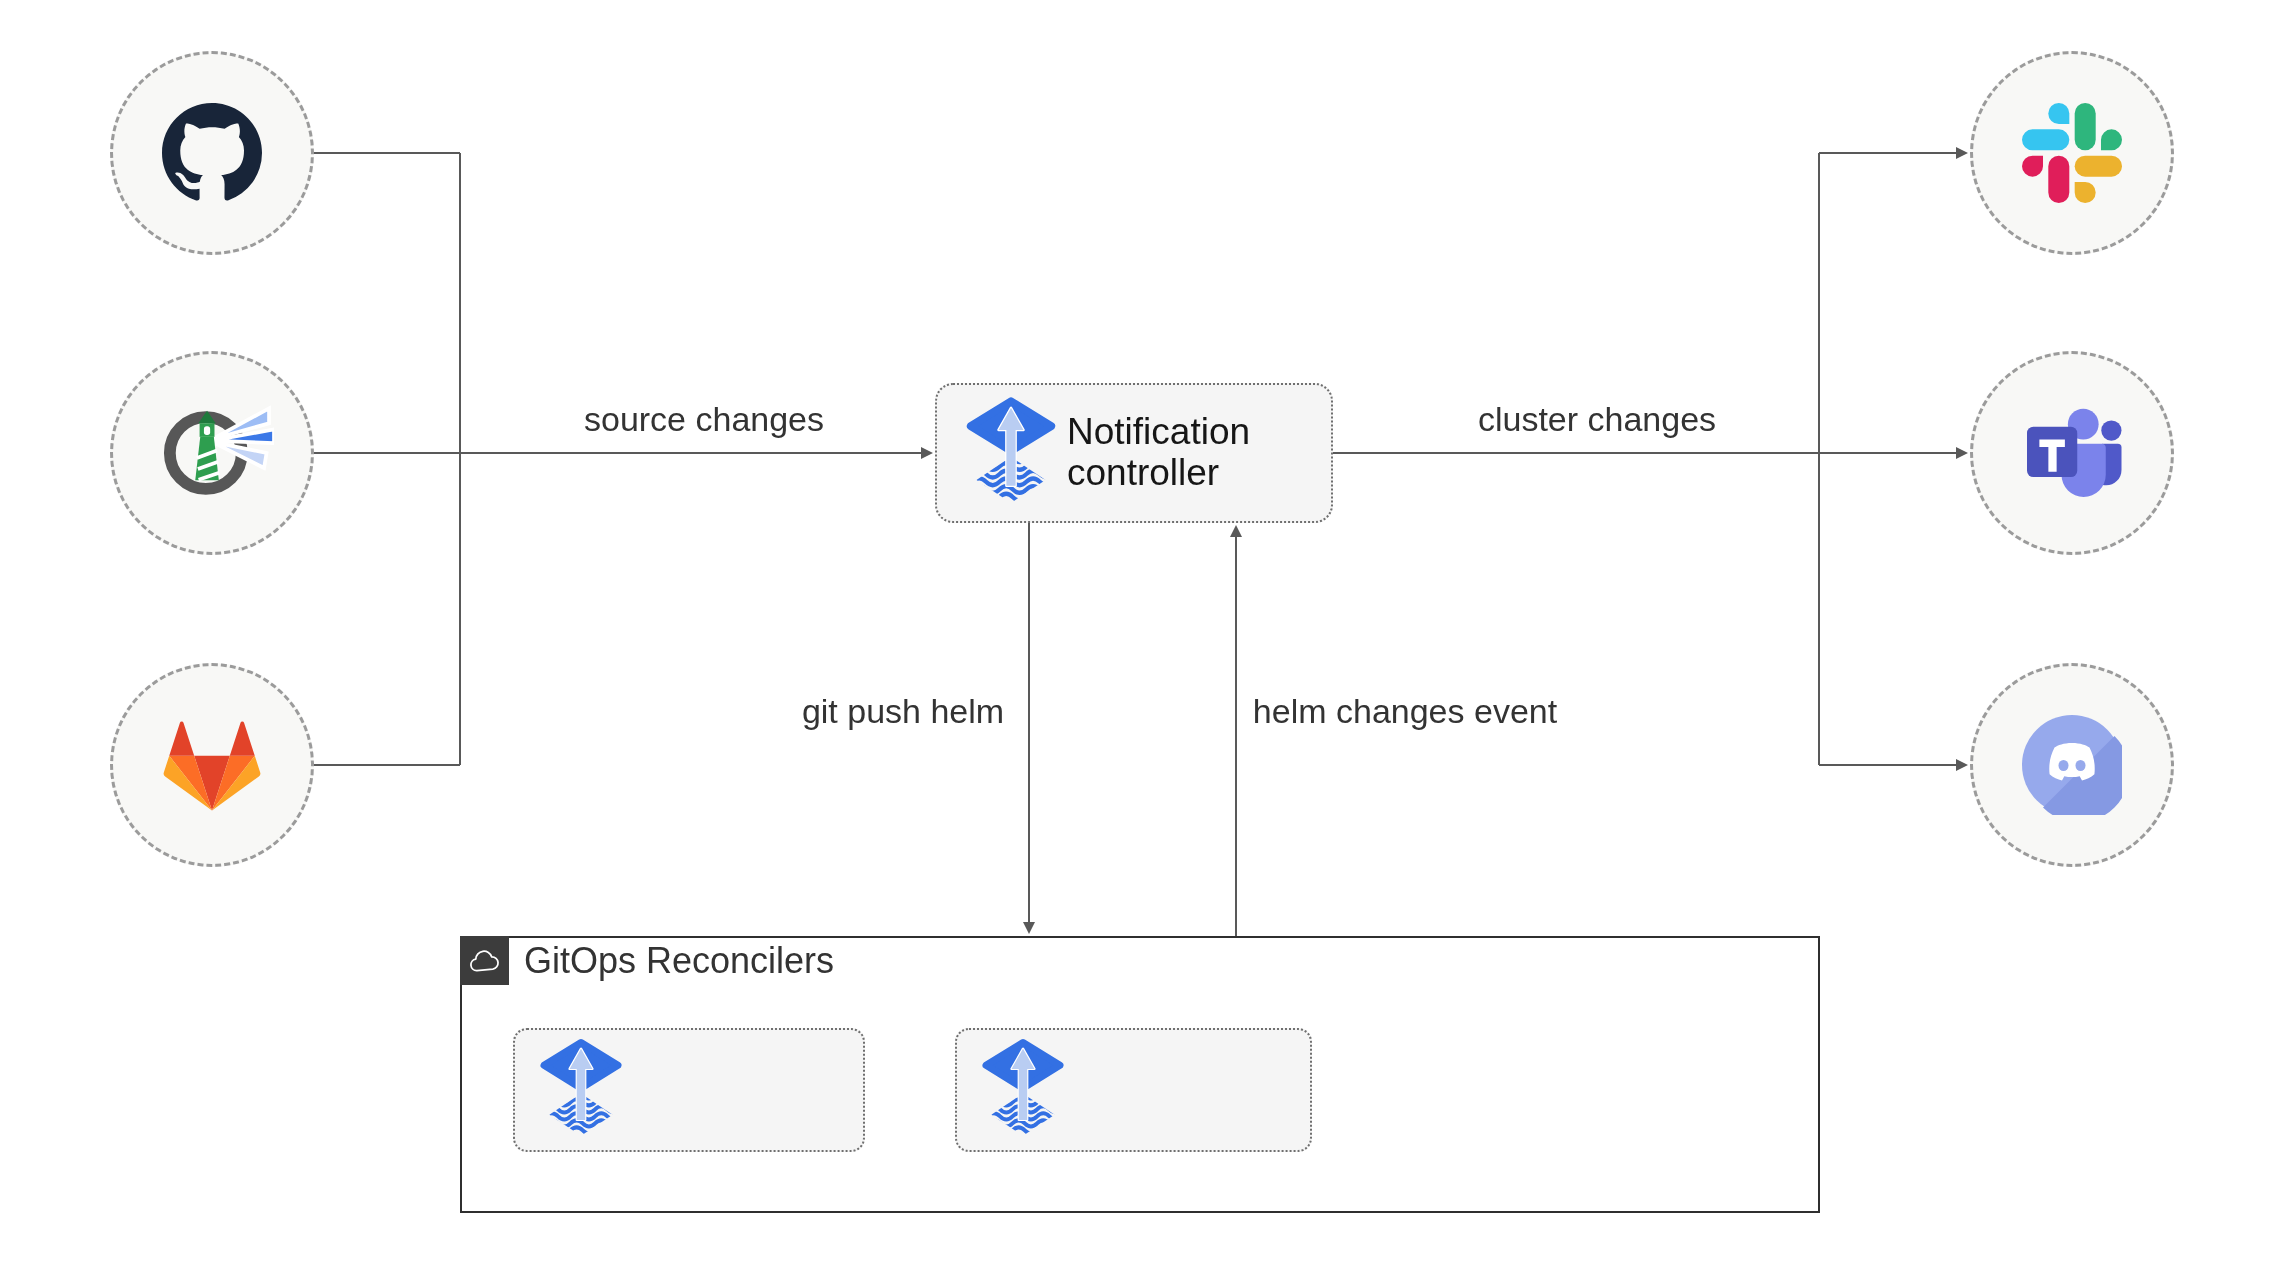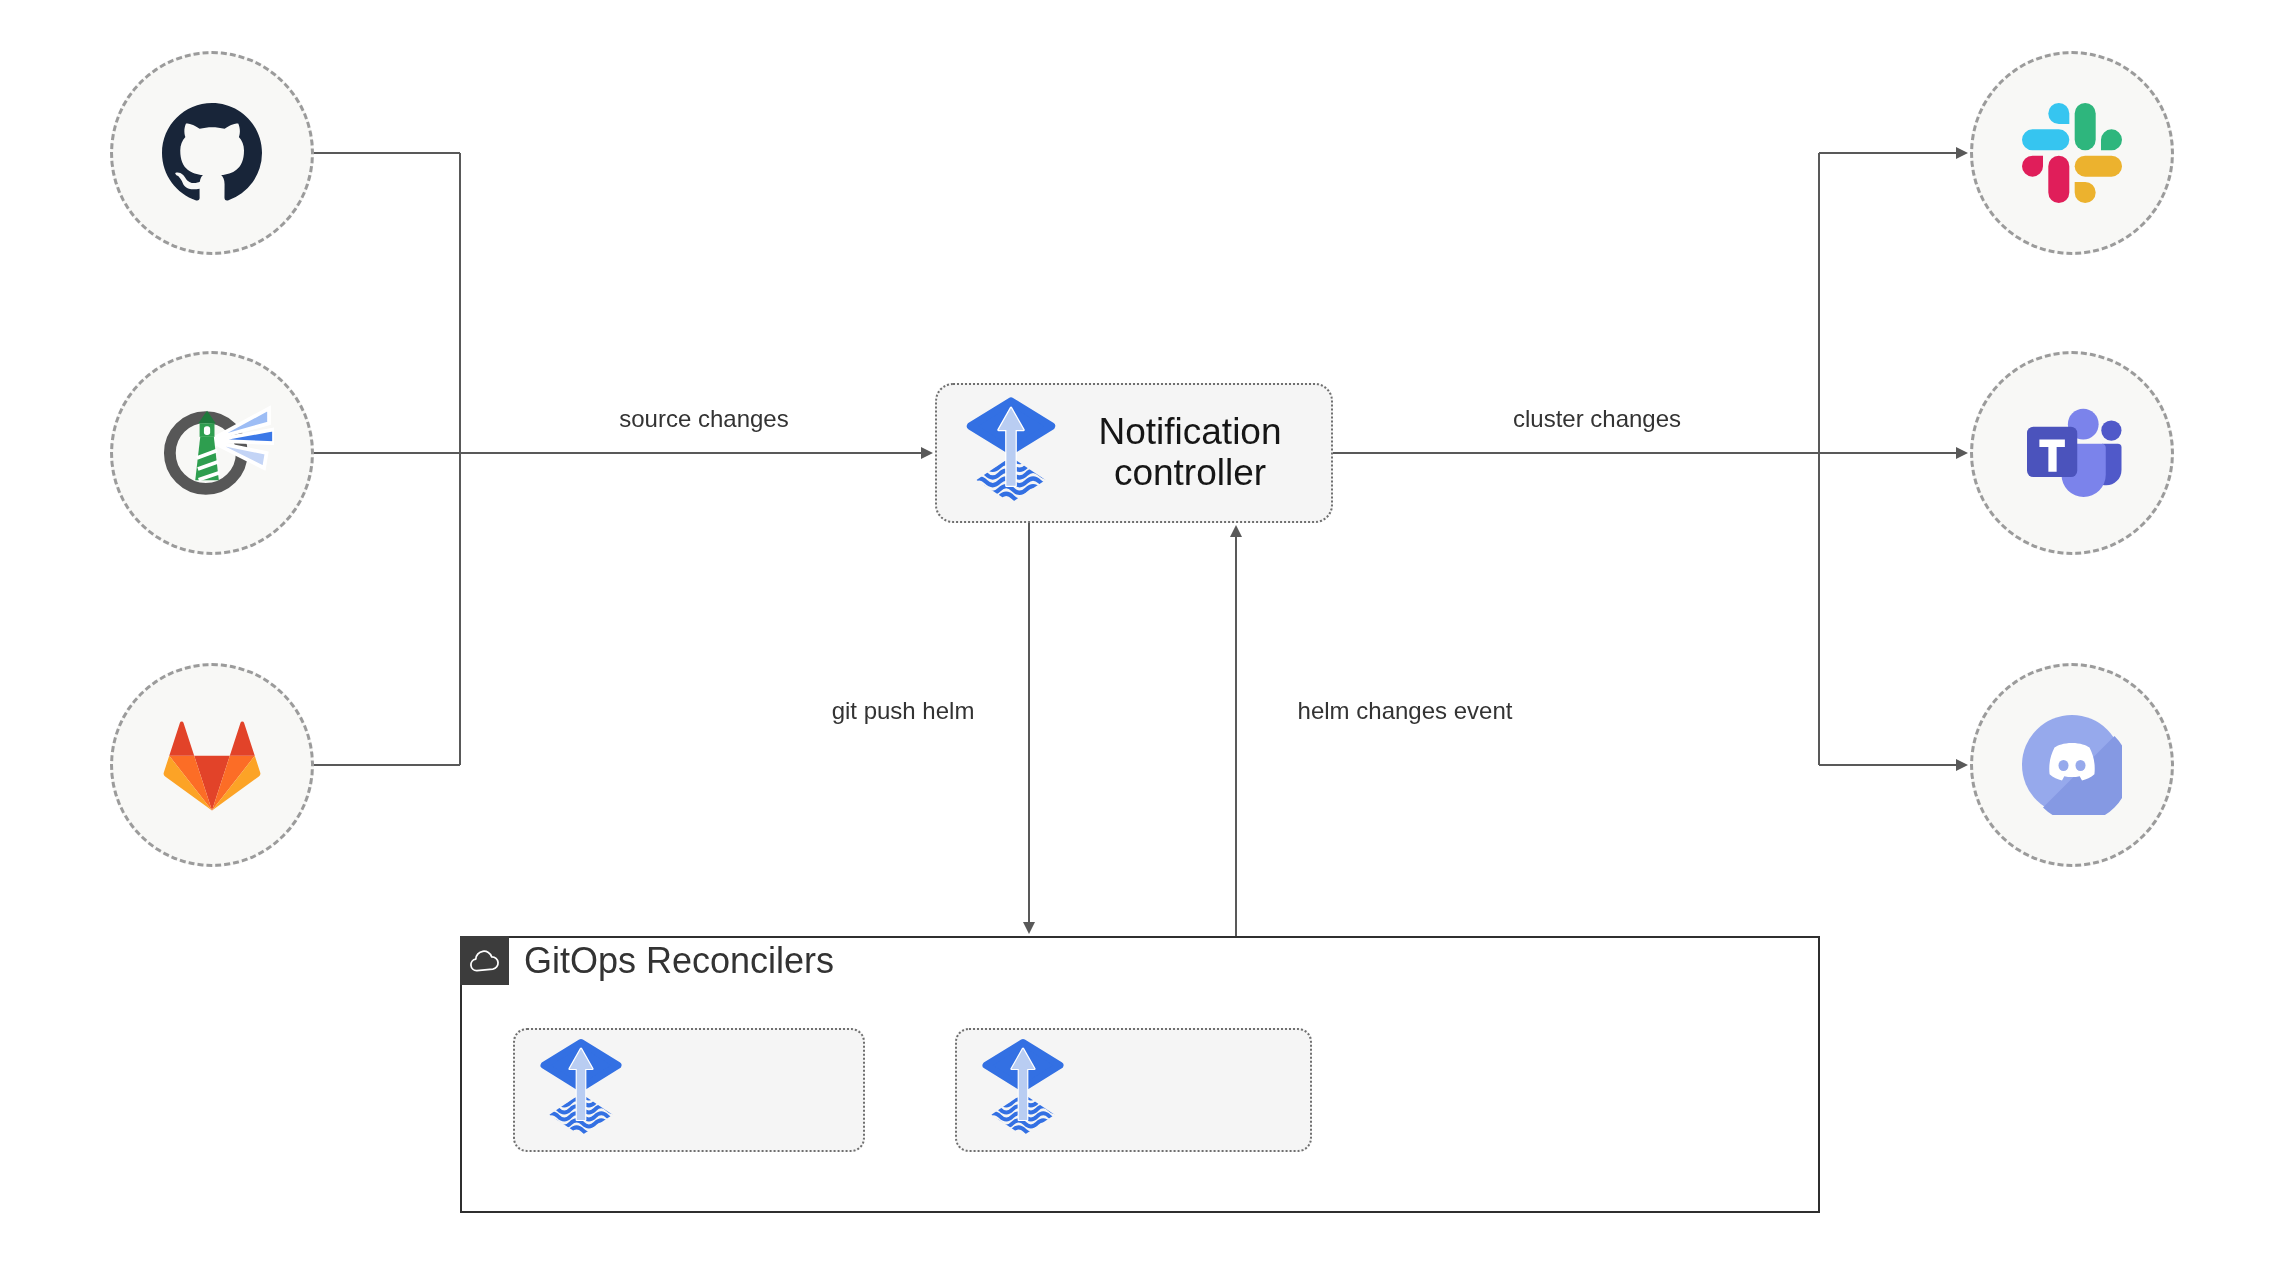--- a/index.html
+++ b/index.html
@@ -11,23 +11,23 @@
   #canvas{position:relative;width:2292px;height:1284px;background:#ffffff;overflow:hidden;
           font-family:"Liberation Sans", sans-serif;}
   .connectors{position:absolute;left:0;top:0;width:2292px;height:1284px;}
   .circle-node{position:absolute;width:204px;height:204px;border-radius:50%;
     border:3px dashed var(--circle-border);background:var(--circle-fill);
     display:flex;align-items:center;justify-content:center;box-sizing:border-box;}
   .ctrl-box{position:absolute;display:flex;align-items:center;
     background:var(--node-fill);border:2px dotted var(--node-border);
     border-radius:18px;box-sizing:border-box;}
   .ctrl-box .flux{margin-left:26px;flex:0 0 auto;}
-  .ctrl-label{flex:1;text-align:center;font-size:37px;line-height:1.1;
+  .ctrl-label{flex:1;font-size:37px;line-height:1.1;
     color:var(--text);padding:0 18px 0 8px;}
-  .edge-label{position:absolute;transform:translate(-50%,-50%);font-size:24px;
+  .edge-label{position:absolute;transform:translate(-50%,-50%);font-size:34px;
     color:var(--label);white-space:nowrap;}
   #reconcilers{position:absolute;left:460px;top:936px;width:1360px;height:277px;
     border:2px solid var(--container-border);background:#ffffff;box-sizing:border-box;}
   #reconcilers-badge{position:absolute;left:460px;top:936px;width:49px;height:49px;
     background:var(--badge-fill);display:flex;align-items:center;justify-content:center;}
   #reconcilers-label{position:absolute;left:524px;top:936px;height:49px;
     display:flex;align-items:center;font-size:36px;color:var(--label);}
   svg{display:block;}
 </style>
 </head>

